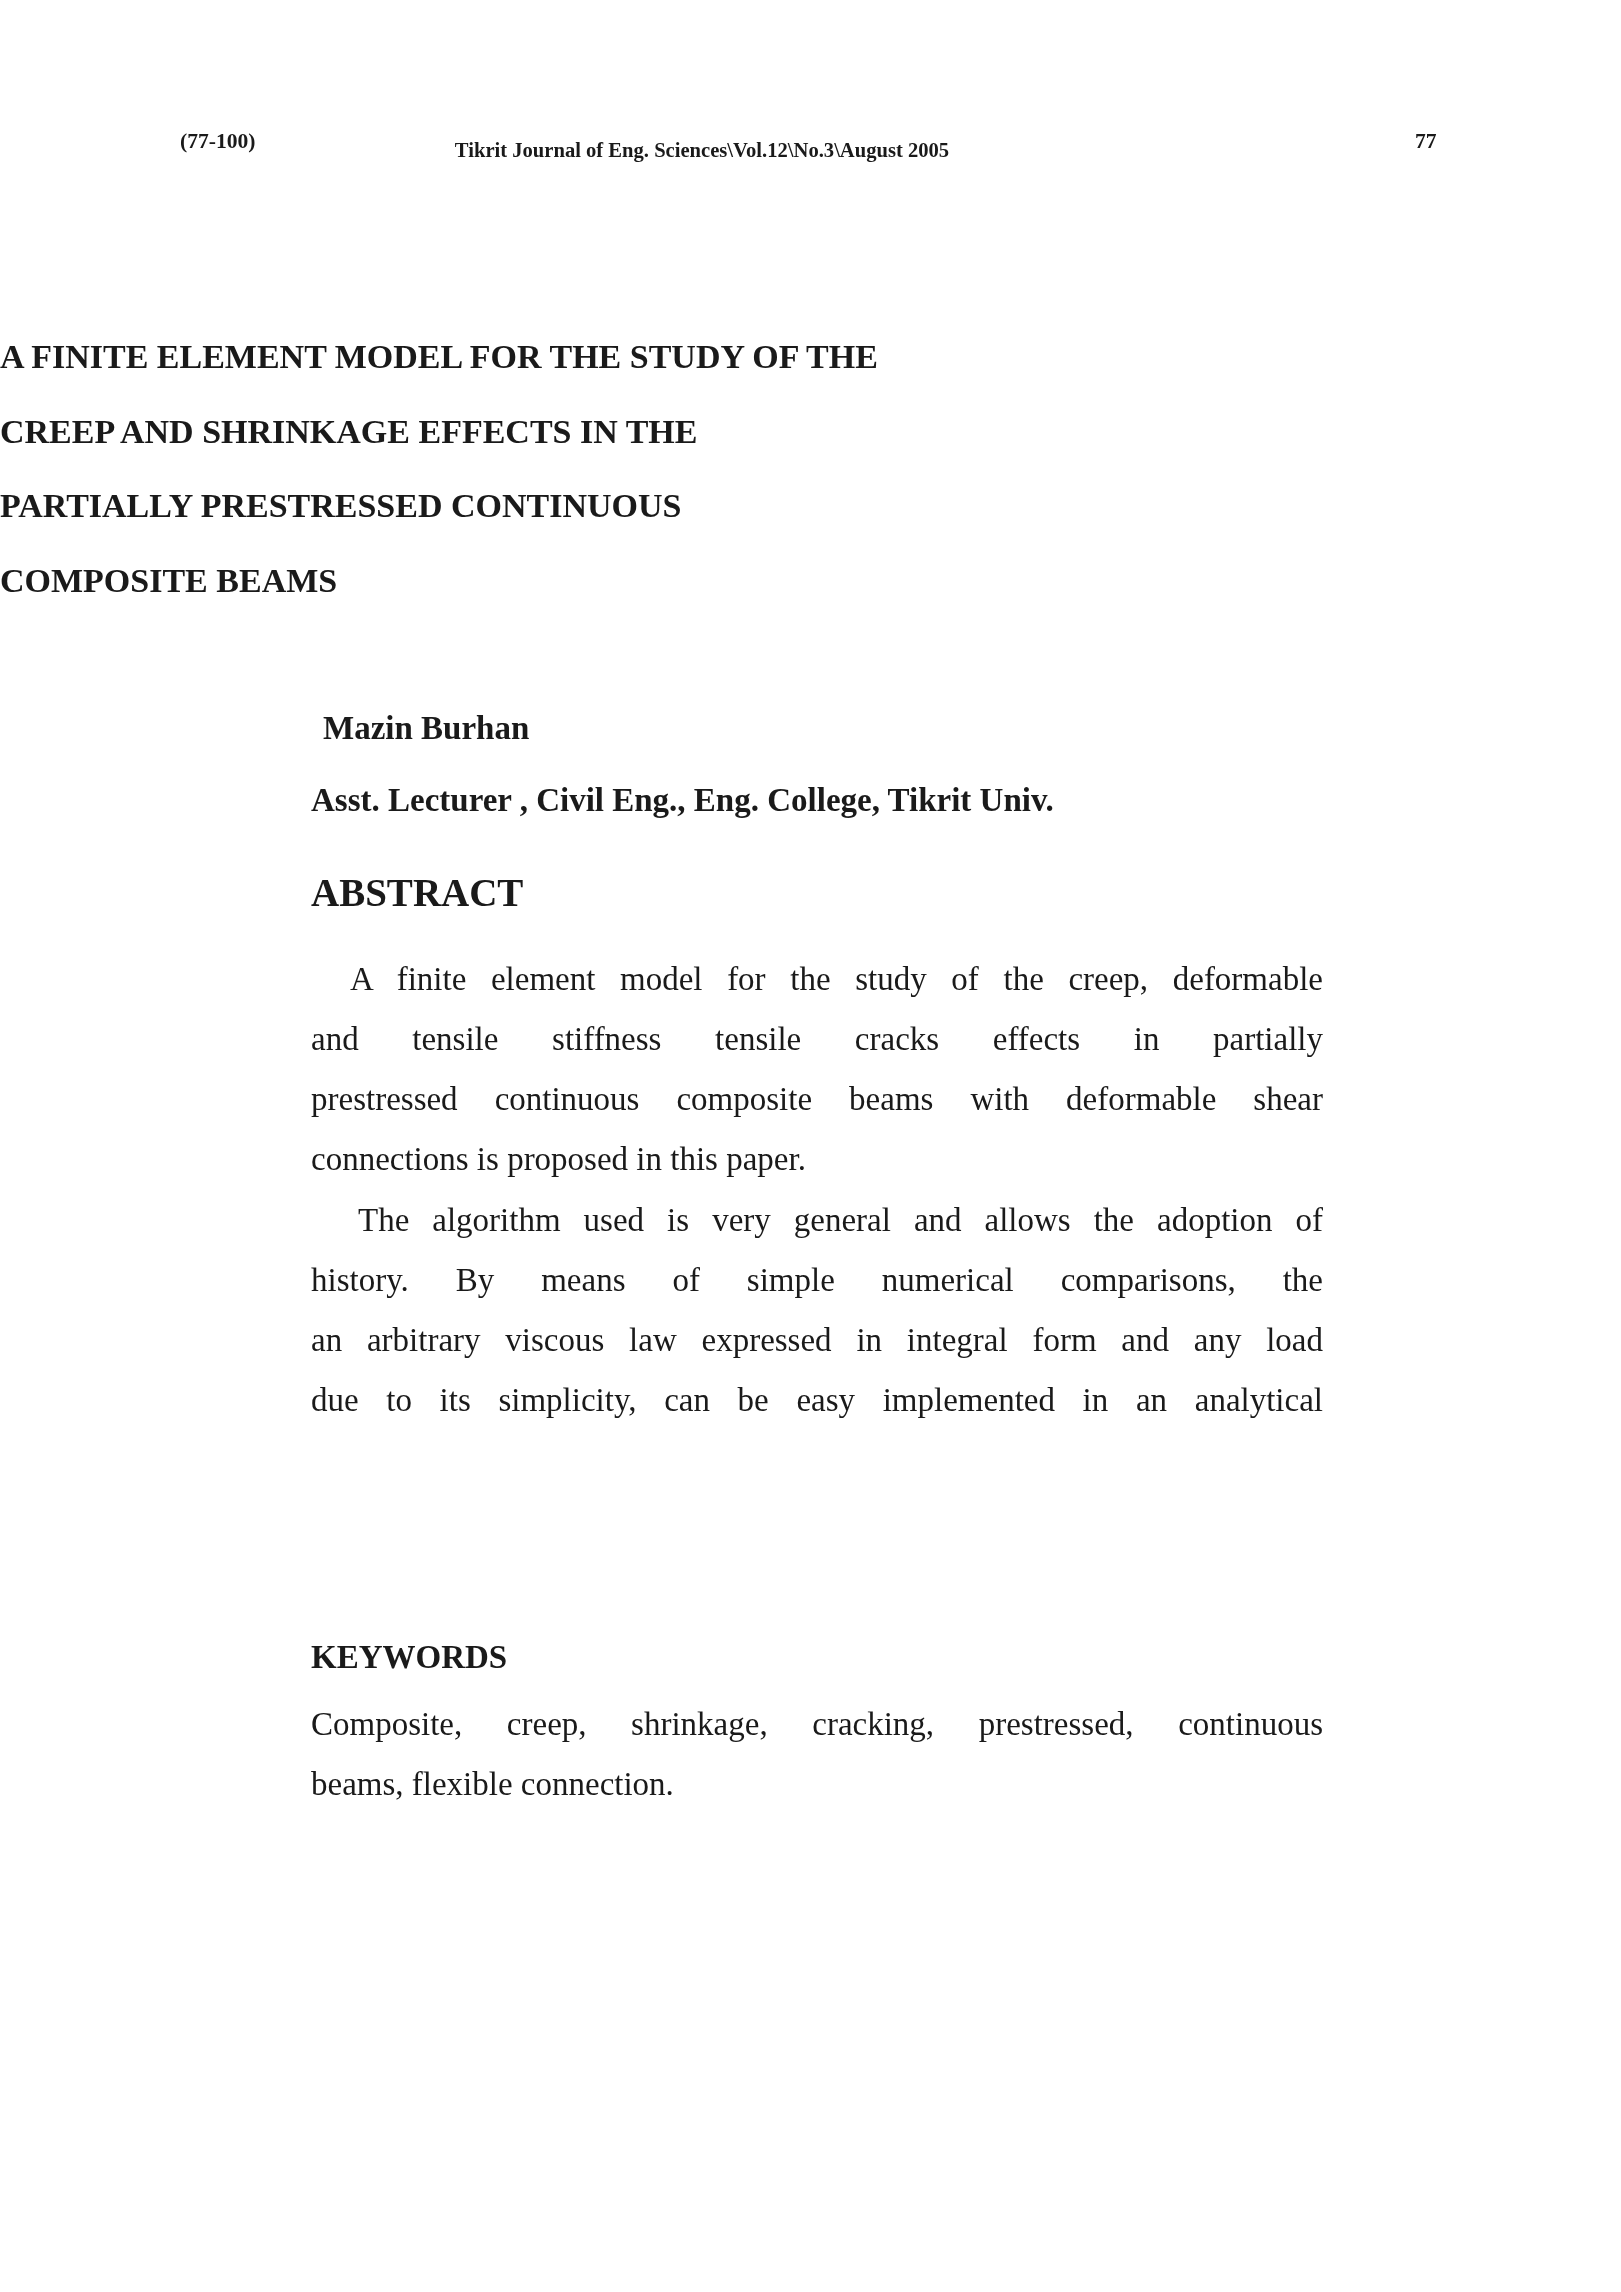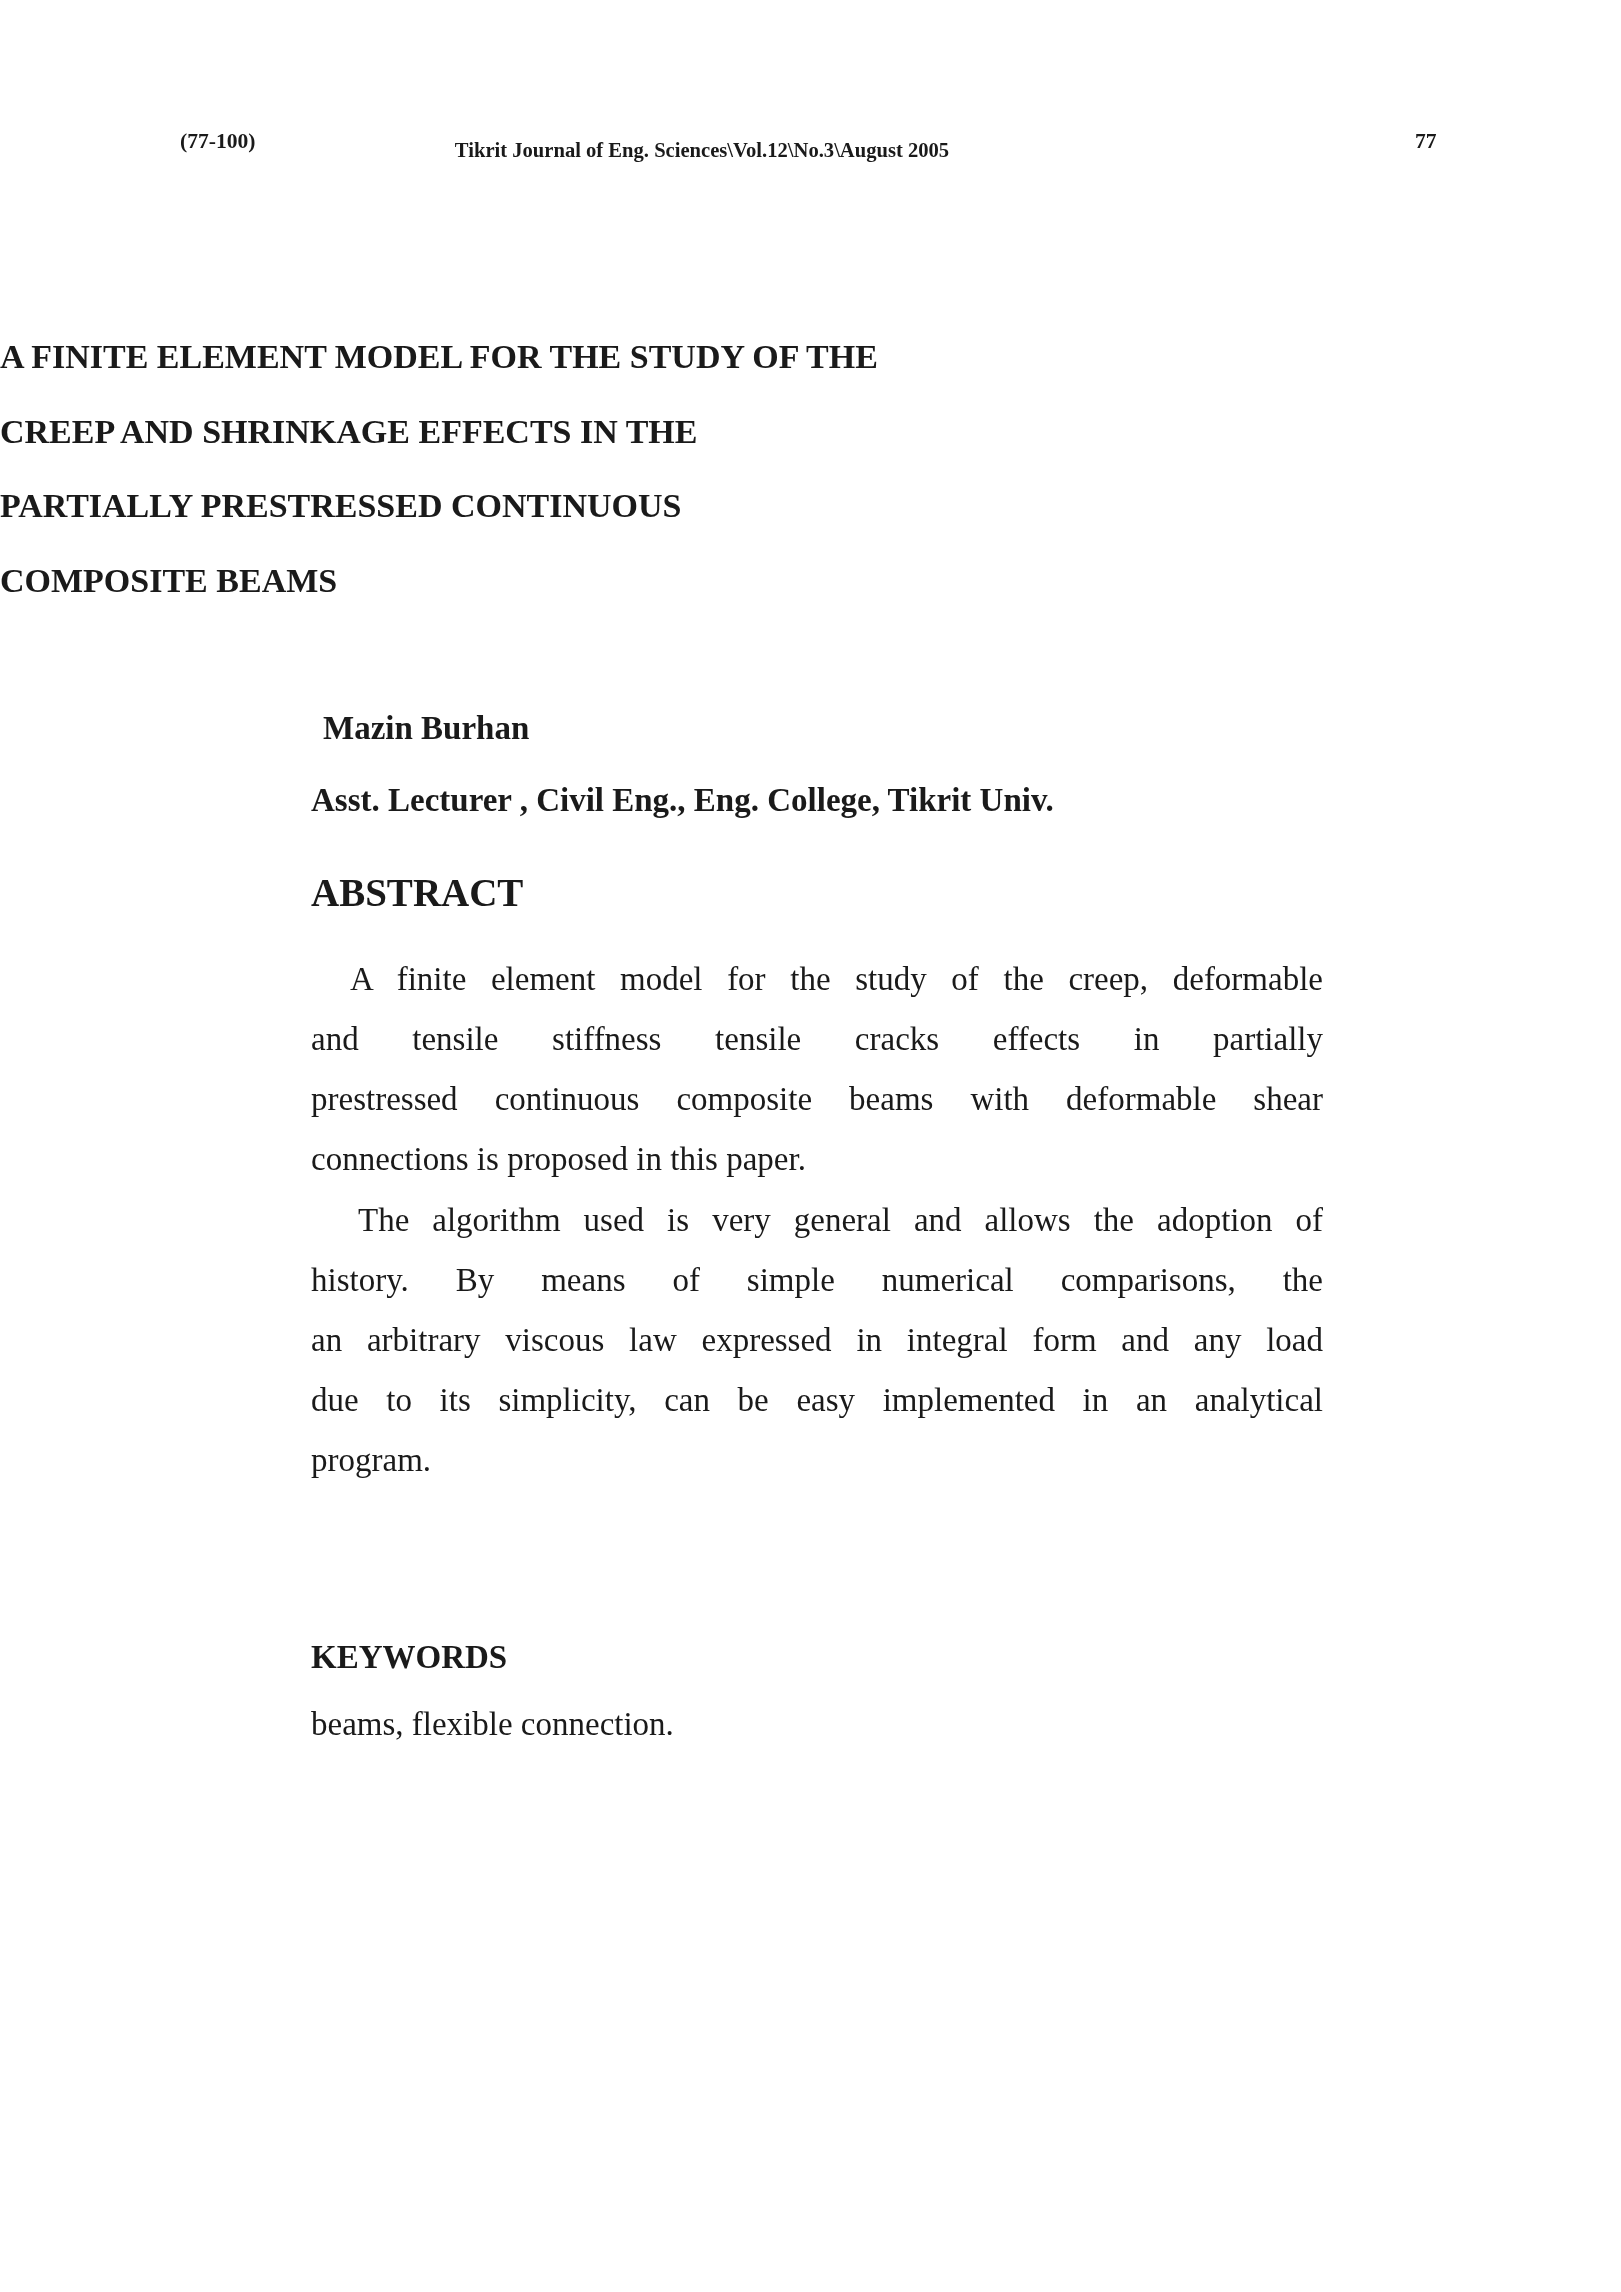--- a/index.html
+++ b/index.html
@@ -48,23 +48,23 @@
     <span class="line">and tensile stiffness tensile cracks effects in partially</span>
     <span class="line">prestressed continuous composite beams with deformable shear</span>
     <span class="line last">connections is proposed in this paper.</span>
   </div>
 
   <div class="abs para" style="top:1190px;">
     <span class="line" style="text-indent:47px;">The algorithm used is very general and allows the adoption of</span>
     <span class="line">history. By means of simple numerical comparisons, the</span>
     <span class="line">an arbitrary viscous law expressed in integral form and any load</span>
     <span class="line">due to its simplicity, can be easy implemented in an analytical</span>
-    <span class="line last">program.</span>
   </div>
 
   <div id="keywords-h" class="abs heading">KEYWORDS</div>
 
   <div class="abs para" style="top:1694px;">
+    <span class="line">Composite, creep, shrinkage, cracking, prestressed, continuous</span>
     <span class="line last">beams, flexible connection.</span>
   </div>
 
 </div>
 
 
 </body></html>

